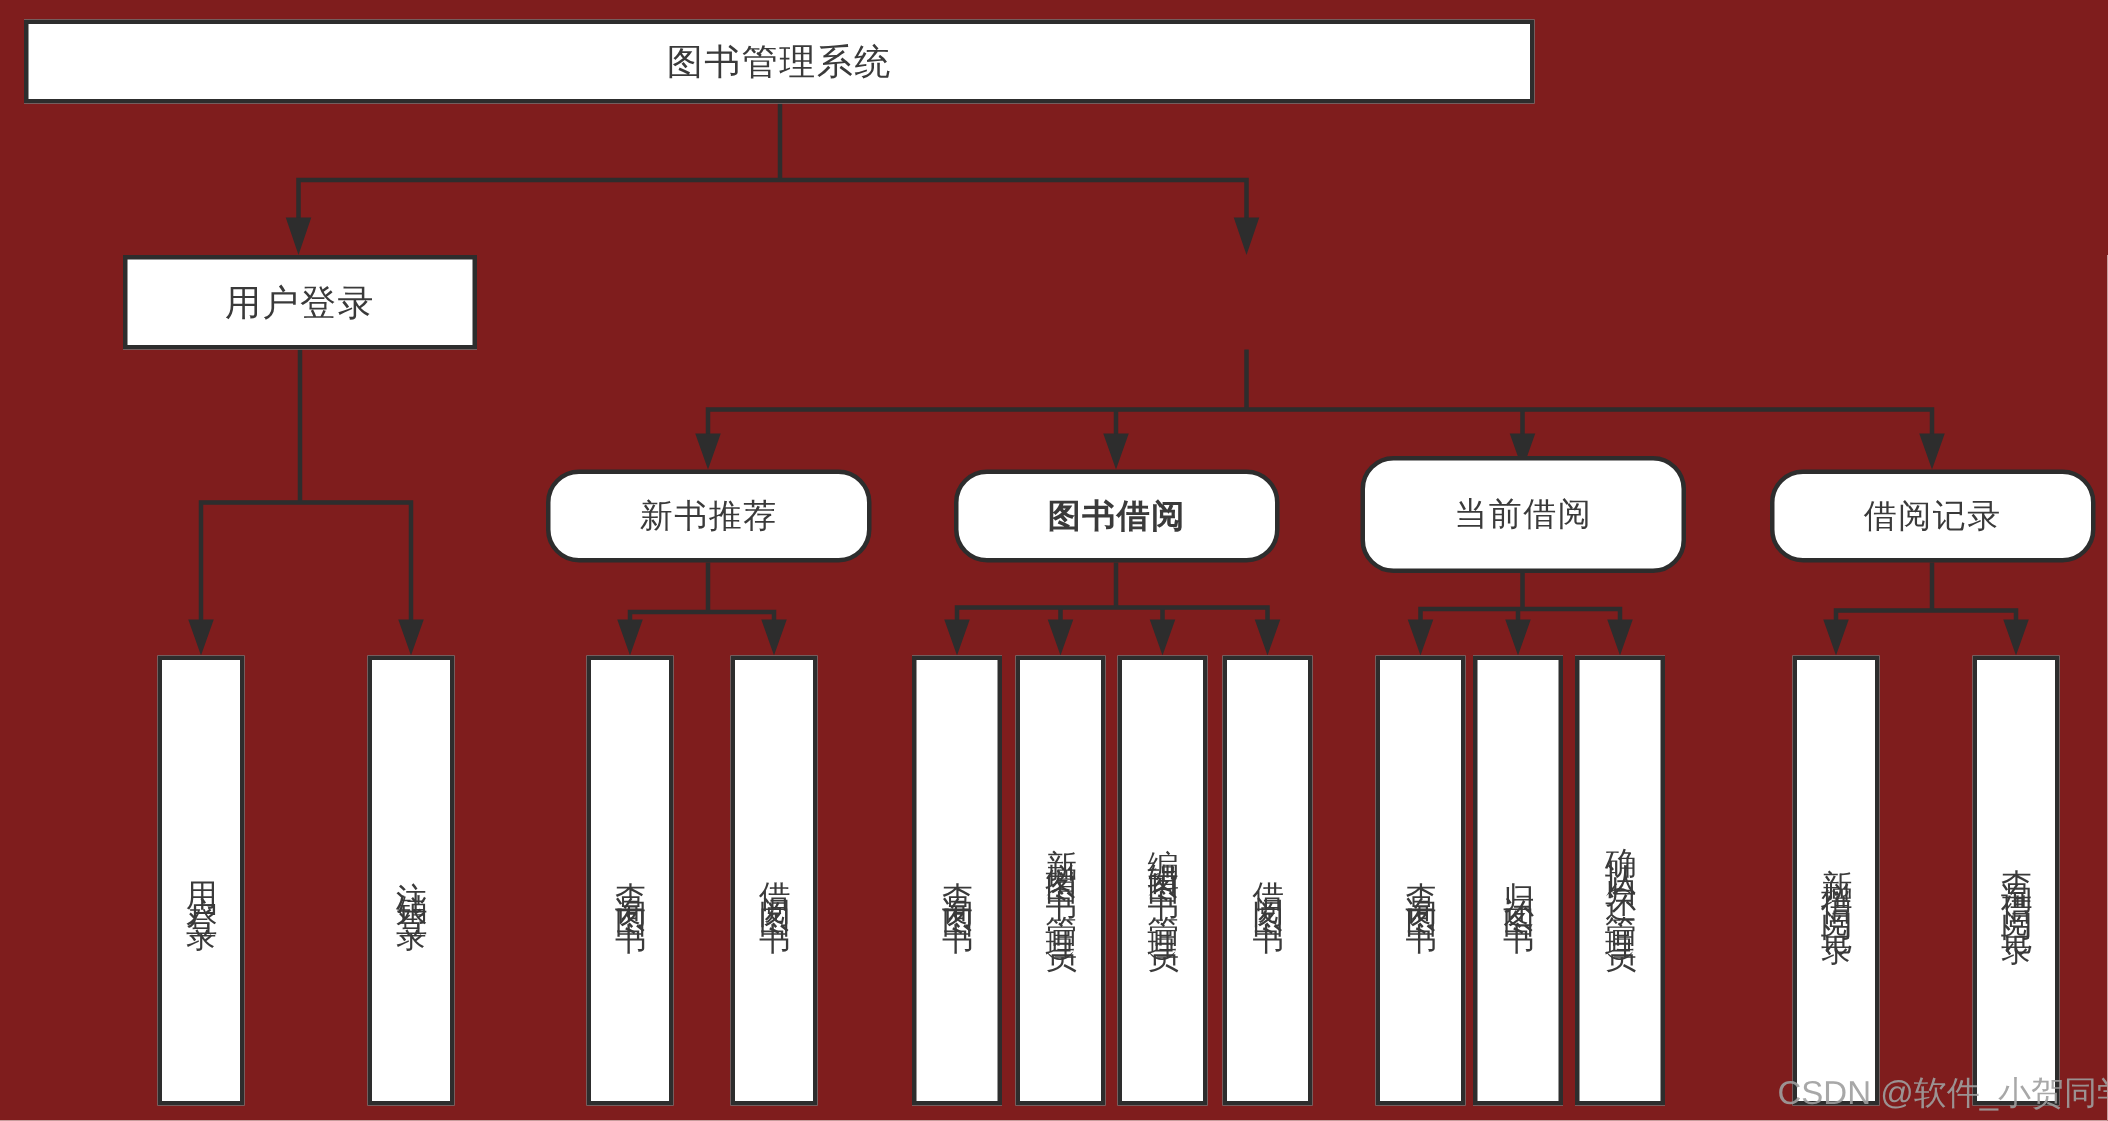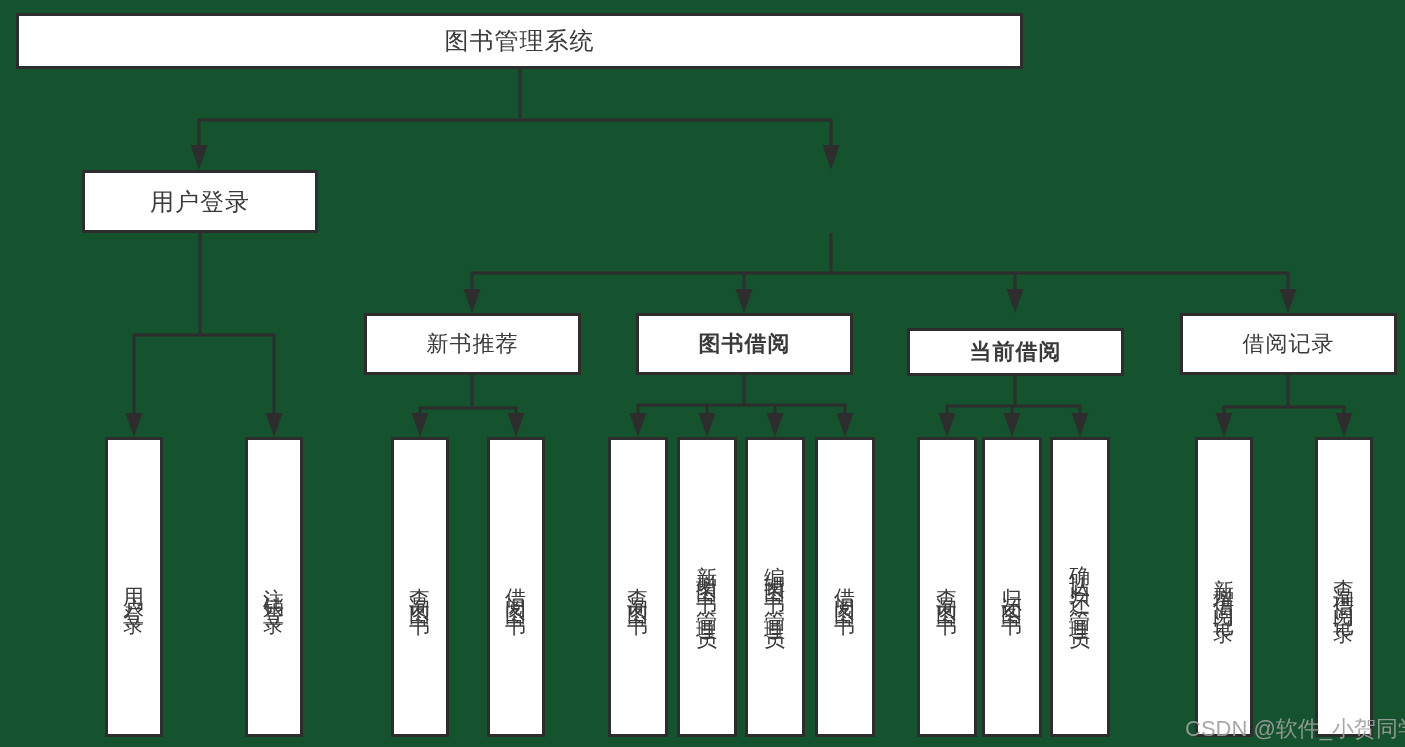--- a/index.html
+++ b/index.html
@@ -5,21 +5,21 @@
   html, body {
     margin: 0;
     padding: 0;
     background: #ffffff;
     font-family: "Liberation Sans", "DejaVu Sans", sans-serif;
   }
   .stage {
     position: relative;
     width: 1405px;
     height: 747px;
-    background: #14532d;
+    background: #7f1d1d;
     overflow: hidden;
   }
   .connectors {
     position: absolute;
     left: 0; top: 0;
     width: 1405px;
     height: 747px;
     z-index: 1;
   }
   .node {
@@ -28,21 +28,21 @@
     background: #ffffff;
     border: 3px solid #2d2d2d;
     color: #3a3a3a;
     display: flex;
     align-items: center;
     justify-content: center;
     z-index: 2;
   }
   .node.h1 { font-size: 24px; letter-spacing: 1px; }
   .node.h2 { font-size: 24px; letter-spacing: 1px; }
-  .node.h3 { font-size: 22px; letter-spacing: 1px; }
+  .node.h3 { font-size: 22px; letter-spacing: 1px; border-radius: 22px; }
   .node.v {
     writing-mode: vertical-rl;
     text-orientation: mixed;
     font-size: 21px;
     letter-spacing: 9px;
     line-height: 1;
     padding-top: 4px;
   }
   .watermark {
     position: absolute;
@@ -106,21 +106,21 @@
       <polygon points="1335.5,413 1352.5,413 1344,437"></polygon>
     </g>
   </svg>
 
   <div class="node h1" style="left:16px; top:13px; width:1007px; height:56px;">图书管理系统</div>
 
   <div class="node h2" style="left:82px; top:170px; width:236px; height:63px;">用户登录</div>
 
   <div class="node h3" style="left:364px; top:313px; width:217px; height:62px;">新书推荐</div>
   <div class="node h3" style="left:636px; top:313px; width:217px; height:62px;font-weight:bold;">图书借阅</div>
-  <div class="node h3" style="left:907px; top:328px; width:217px; height:48px;font-weight:bold;">当前借阅</div>
+  <div class="node h3" style="left:907px; top:304px; width:217px; height:78px;">当前借阅</div>
   <div class="node h3" style="left:1180px; top:313px; width:217px; height:62px;">借阅记录</div>
 
   <div class="node v" style="left:105px; top:437px; width:58px; height:300px;">用户登录</div>
   <div class="node v" style="left:245px; top:437px; width:58px; height:300px;">注销登录</div>
 
   <div class="node v" style="left:391px; top:437px; width:58px; height:300px;">查询图书</div>
   <div class="node v" style="left:487px; top:437px; width:58px; height:300px;">借阅图书</div>
 
   <div class="node v" style="left:608px; top:437px; width:60px; height:300px;">查询图书</div>
   <div class="node v" style="left:677px; top:437px; width:60px; height:300px;">新增图书（管理员）</div>

